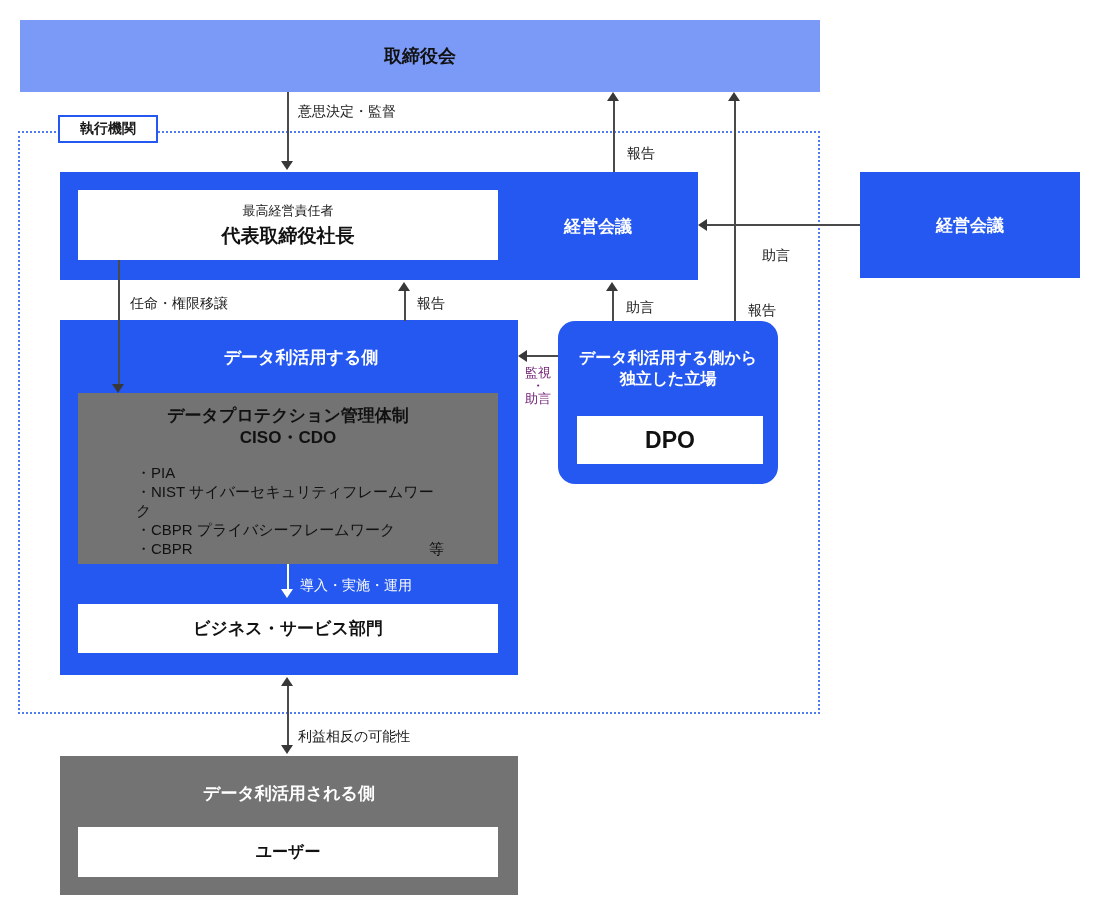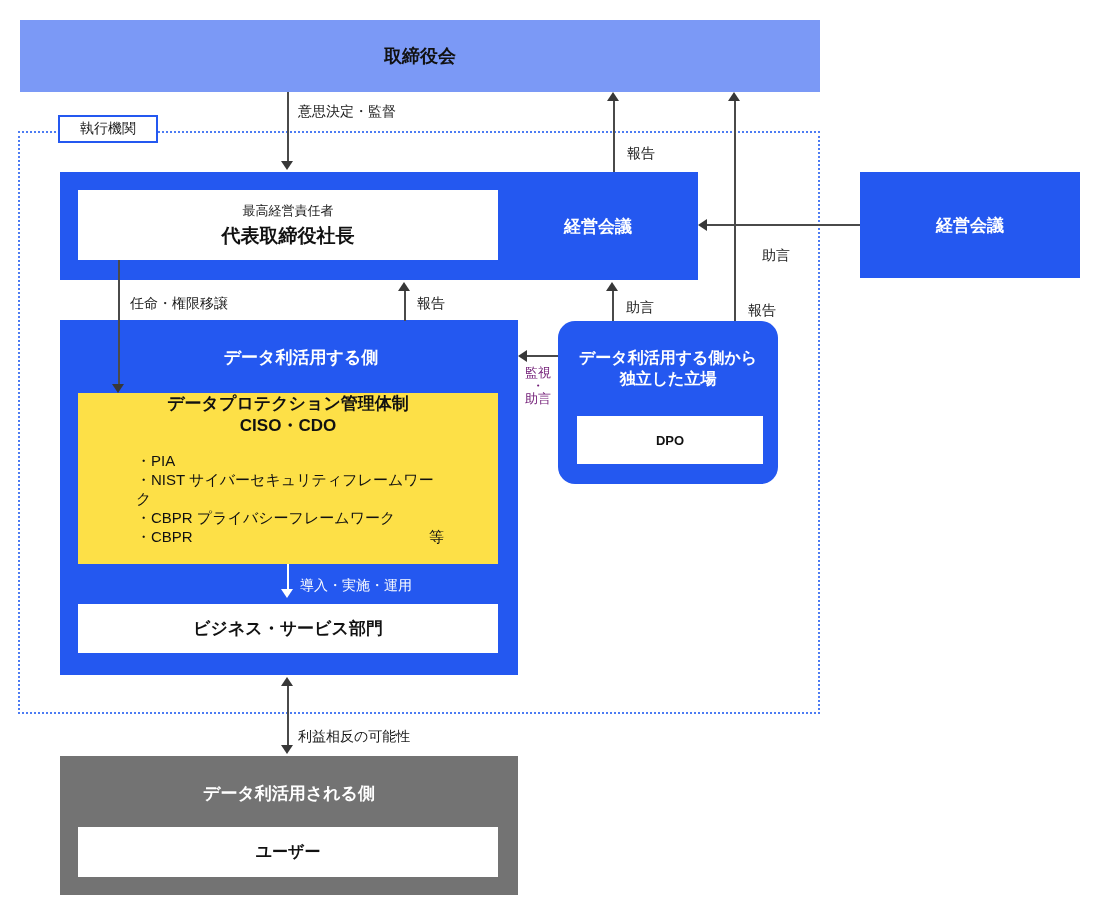--- a/index.html
+++ b/index.html
@@ -12,43 +12,43 @@
   *{box-sizing:border-box;margin:0;padding:0;}
   body{background:#fff;font-family:"Liberation Sans","DejaVu Sans",sans-serif;color:#1a1a1a;}
   .canvas{position:relative;width:1100px;height:920px;background:#fff;overflow:hidden;}
   .abs{position:absolute;}
 
   
   .board{left:20px;top:20px;width:800px;height:72px;background:var(--light-blue);
          display:flex;align-items:center;justify-content:center;font-size:18px;font-weight:bold;color:#111;}
   .frame{left:18px;top:131px;width:802px;height:583px;border:2px dotted var(--frame-blue);}
   .frame-label{left:58px;top:115px;width:100px;height:28px;background:#fff;border:2px solid var(--accent-blue);
-         display:flex;align-items:center;justify-content:center;font-size:14px;font-weight:400;z-index:3;}
+         display:flex;align-items:center;justify-content:center;font-size:14px;font-weight:700;z-index:3;}
   .blue{background:var(--accent-blue);}
   .mgmt{left:60px;top:172px;width:638px;height:108px;}
   .ceo{left:78px;top:190px;width:420px;height:70px;background:#fff;display:flex;flex-direction:column;
        align-items:center;justify-content:center;gap:3px;z-index:2;}
   .ceo-title{font-size:13px;color:#222;}
   .ceo-name{font-size:19px;font-weight:bold;color:#111;}
   .meeting-label{left:498px;top:172px;width:200px;height:108px;display:flex;align-items:center;justify-content:center;
        color:#fff;font-size:17px;font-weight:bold;z-index:2;}
   .experts{left:860px;top:172px;width:220px;height:106px;display:flex;align-items:center;justify-content:center;
        color:#fff;font-size:17px;font-weight:bold;}
   .datauser{left:60px;top:320px;width:458px;height:355px;}
   .datauser-label{left:72px;top:346px;width:458px;text-align:center;color:#fff;font-size:17px;font-weight:bold;z-index:2;}
-  .ciso{left:78px;top:393px;width:420px;height:171px;background:#fde047;z-index:2;padding-top:0;}
+  .ciso{left:78px;top:393px;width:420px;height:171px;background:#737373;z-index:2;padding-top:12px;}
   .ciso-t{ text-align:center;font-size:17px;font-weight:bold;color:#111;line-height:22px;}
   .fw-list{margin-top:14px;padding-left:58px;padding-right:54px;font-size:15px;line-height:19px;color:#111;}
   .fw-row{display:flex;justify-content:space-between;}
   .bus{left:78px;top:604px;width:420px;height:49px;background:#fff;display:flex;align-items:center;justify-content:center;
        font-size:17px;font-weight:bold;color:#111;z-index:2;}
   .indep{left:558px;top:321px;width:220px;height:163px;padding-top:26px;z-index:2;border-radius:17px;}
   .indep-line{text-align:center;color:#fff;font-size:16px;font-weight:bold;line-height:21px;}
   .dpo{left:577px;top:416px;width:186px;height:48px;background:#fff;display:flex;align-items:center;justify-content:center;
-       font-size:13px;font-weight:bold;color:#111;z-index:3;}
+       font-size:23px;font-weight:bold;color:#111;z-index:3;}
   .grayBox{left:60px;top:756px;width:458px;height:139px;background:var(--box-gray);}
   .gray-label{left:60px;top:782px;width:458px;text-align:center;color:#fff;font-size:17px;font-weight:bold;z-index:2;}
   .userBox{left:78px;top:827px;width:420px;height:50px;background:#fff;display:flex;align-items:center;justify-content:center;
        font-size:16px;font-weight:bold;color:#111;z-index:2;}
 
   
   .vline{width:2px;background:var(--arrow-gray);z-index:1;}
   .hline{height:2px;background:var(--arrow-gray);z-index:1;}
   .vline-w{width:2px;background:#fff;z-index:2;}
   .ah{width:0;height:0;z-index:2;}

